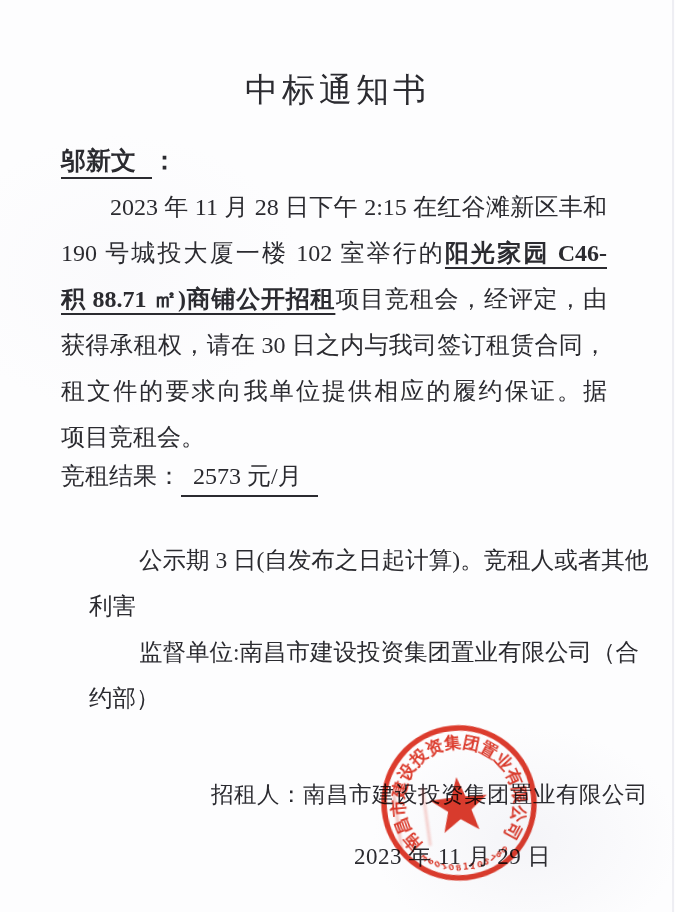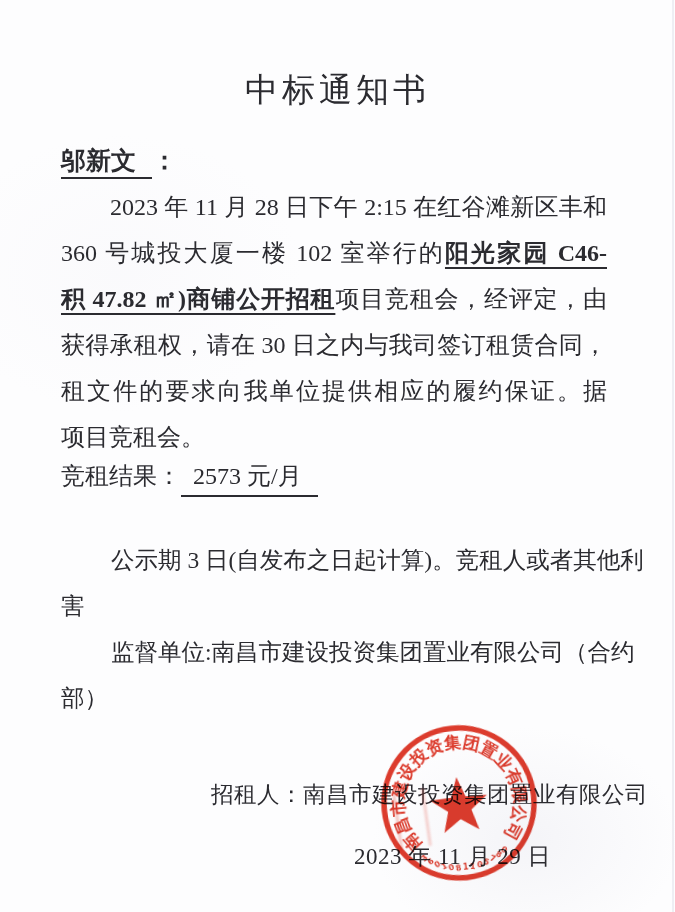--- a/index.html
+++ b/index.html
@@ -22,21 +22,21 @@
   .para1{position:absolute;left:61px;top:184px;width:546px;font-size:24px;line-height:46px;}
   .para1 .jline{text-align:justify;text-align-last:justify;height:46px;overflow:hidden;}
   .para1 .lastline{text-align:left;height:46px;}
   .para1 .ind{text-indent:49px;}
   .em{font-weight:bold;text-decoration:underline;text-underline-offset:6px;
     text-decoration-thickness:1.5px;}
   .result{position:absolute;left:61px;top:460px;font-size:24px;font-weight:normal;}
   .result .value{display:inline-block;border-bottom:2px solid var(--ink,#2b2b30);
     padding:0 16px 3px 12px;}
   .para2{position:absolute;left:61px;top:537px;width:590px;font-size:23.5px;line-height:46px;}
-  .para2 .ind{text-indent:50px;}
+  .para2 .ind{text-indent:50px;margin-left:28px;}
   .sig{position:absolute;left:211px;top:779px;font-size:22.5px;letter-spacing:.5px;white-space:nowrap;}
   .dateline{position:absolute;left:354px;top:841px;font-size:23px;letter-spacing:.5px;white-space:nowrap;}
   .seal{position:absolute;left:377px;top:721px;width:164px;height:164px;
     transform:rotate(-6deg);mix-blend-mode:multiply;opacity:.94;filter:blur(.3px);}
   .seal svg{width:100%;height:100%;}
   .seal-ring{fill:none;stroke:var(--seal-color,#dc2f1f);stroke-width:5.5;}
   .seal-star{fill:var(--seal-color,#dc2f1f);}
   .seal-char{fill:var(--seal-color,#dc2f1f);font-size:17px;font-weight:bold;
     text-anchor:middle;dominant-baseline:middle;font-family:"Liberation Serif","DejaVu Serif",serif;}
   .seal-digit{fill:var(--seal-color,#dc2f1f);font-size:8px;font-weight:bold;
@@ -51,22 +51,22 @@
 <div class="edge-right"></div>
 
 <h1 class="title">中标通知书</h1>
 
 <div class="addressee">
   <span class="name">邬新文</span><span>：</span>
 </div>
 
 <div class="para1">
   <div class="jline ind"><span>2023 年 11 月 28 日下午 2:15 在红谷滩新区丰和中大道</span></div>
-  <div class="jline"><span>360 号城投大厦一楼 102 室举行的</span><span class="em">阳光家园 C46-06(建筑面</span></div>
-  <div class="jline"><span class="em">积 47.82 ㎡)商铺公开招租</span><span>项目竞租会，经评定，由你单位</span></div>
+  <div class="jline"><span>190 号城投大厦一楼 102 室举行的</span><span class="em">阳光家园 C46-06(建筑面</span></div>
+  <div class="jline"><span class="em">积 88.71 ㎡)商铺公开招租</span><span>项目竞租会，经评定，由你单位</span></div>
   <div class="jline"><span>获得承租权，请在 30 日之内与我司签订租赁合同，并按招</span></div>
   <div class="jline"><span>租文件的要求向我单位提供相应的履约保证。据此，按规定</span></div>
   <div class="lastline"><span>项目竞租会。</span></div>
 </div>
 
 <div class="result">
   <span>竞租结果：</span><span class="value">2573 元/月</span>
 </div>
 
 <div class="para2">

